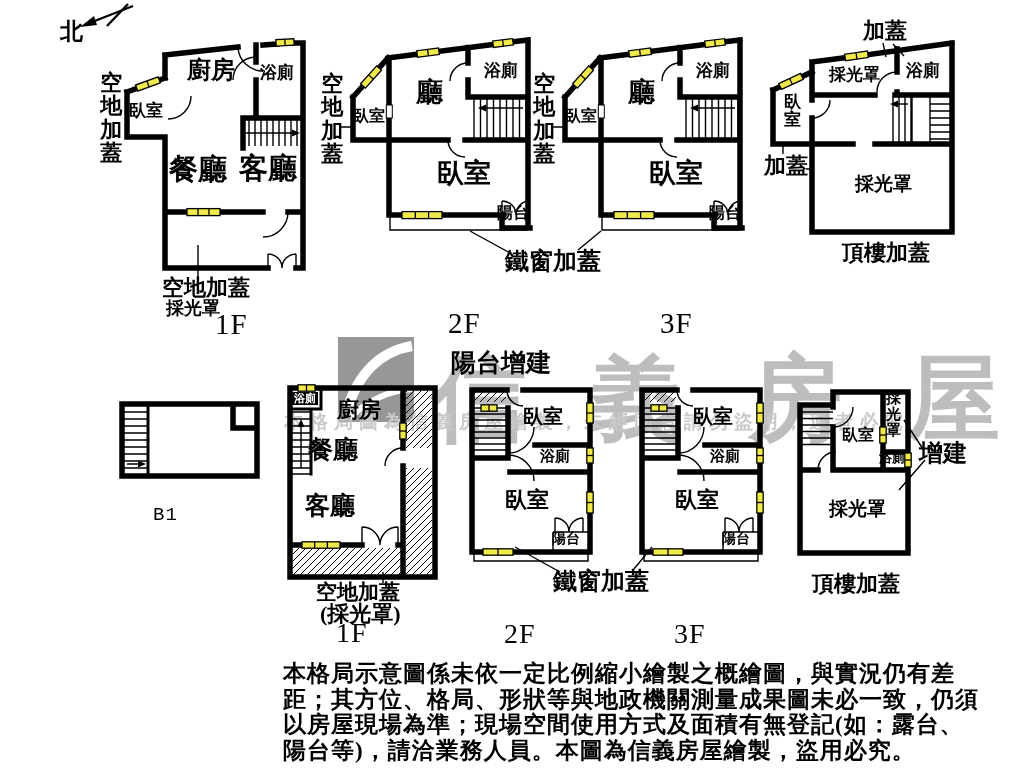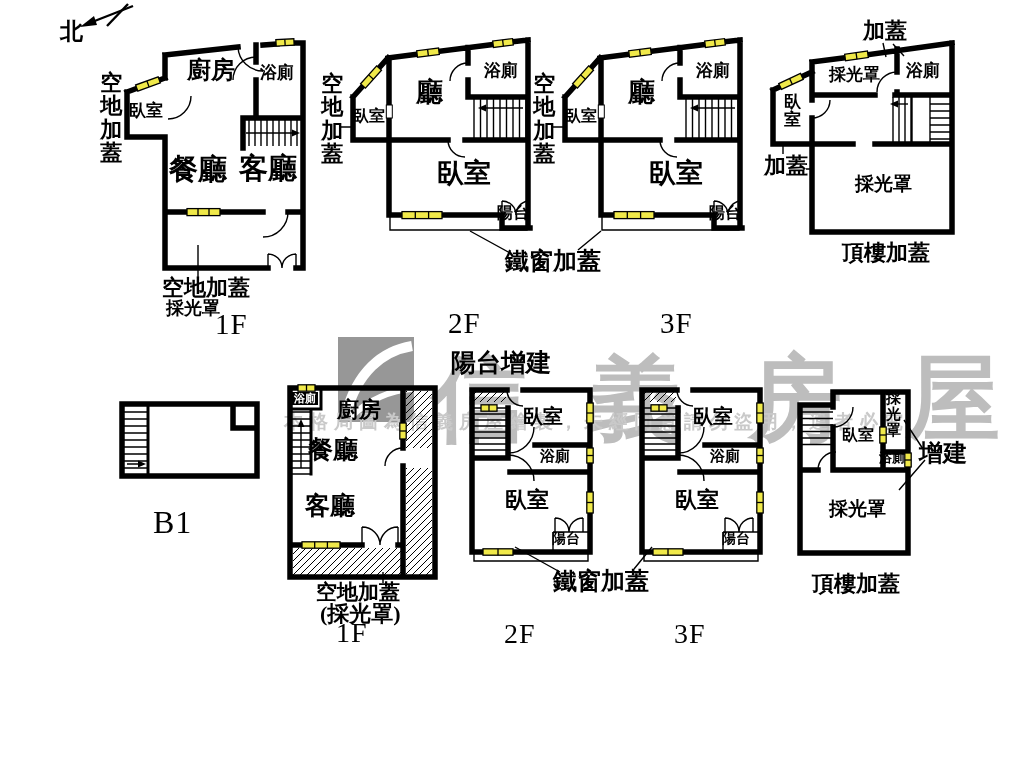--- a/index.html
+++ b/index.html
@@ -205,21 +205,21 @@
     <div class="lbl" style="left:863px;top:20px;font-size:22px;">加蓋</div>
     <div class="lbl" style="left:829px;top:66px;font-size:17px;">採光罩</div>
     <div class="lbl" style="left:906px;top:62px;font-size:17px;">浴廁</div>
     <div class="lbl v" style="left:783px;top:93px;font-size:17px;">臥室</div>
     <div class="lbl" style="left:764px;top:155px;font-size:22px;">加蓋</div>
     <div class="lbl" style="left:855px;top:174px;font-size:19px;">採光罩</div>
     <div class="lbl" style="left:842px;top:242px;font-size:22px;">頂樓加蓋</div>
 
     <div class="lbl" style="left:451px;top:350px;font-size:25px;">陽台增建</div>
 
-    <div class="lbl flr" style="left:153px;top:506px;font-size:32px;">B1</div>
+    <div class="lbl flr" style="left:153px;top:506px;font-size:19px;font-family:Liberation Mono, monospace;">B1</div>
 
     <div class="lbl bathbox" style="left:292px;top:392px;font-size:11px;">浴廁</div>
     <div class="lbl" style="left:337px;top:399px;font-size:22px;">廚房</div>
     <div class="lbl" style="left:308px;top:437px;font-size:25px;">餐廳</div>
     <div class="lbl" style="left:305px;top:493px;font-size:25px;">客廳</div>
     <div class="lbl" style="left:316px;top:582px;font-size:21px;">空地加蓋</div>
     <div class="lbl" style="left:320px;top:603px;font-size:22px;">(採光罩)</div>
     <div class="lbl flr" style="left:336px;top:619px;font-size:28px;">1F</div>
 
     <div class="lbl" style="left:523px;top:406px;font-size:20px;">臥室</div>
@@ -236,14 +236,20 @@
 
     <div class="lbl" style="left:553px;top:569px;font-size:24px;">鐵窗加蓋</div>
 
     <div class="lbl v" style="left:885px;top:391px;font-size:15px;">採光罩</div>
     <div class="lbl" style="left:842px;top:427px;font-size:16px;">臥室</div>
     <div class="lbl" style="left:879px;top:451px;font-size:13px;">浴廁</div>
     <div class="lbl" style="left:919px;top:441px;font-size:24px;">增建</div>
     <div class="lbl" style="left:829px;top:499px;font-size:19px;">採光罩</div>
     <div class="lbl" style="left:812px;top:573px;font-size:22px;">頂樓加蓋</div>
 
+    <div class="disc">
+      <div>本格局示意圖係未依一定比例縮小繪製之概繪圖，與實況仍有差</div>
+      <div>距；其方位、格局、形狀等與地政機關測量成果圖未必一致，仍須</div>
+      <div>以房屋現場為準；現場空間使用方式及面積有無登記(如：露台、</div>
+      <div>陽台等)，請洽業務人員。本圖為信義房屋繪製，盜用必究。</div>
+    </div>
   </div>
 </div>
 
 </body></html>

